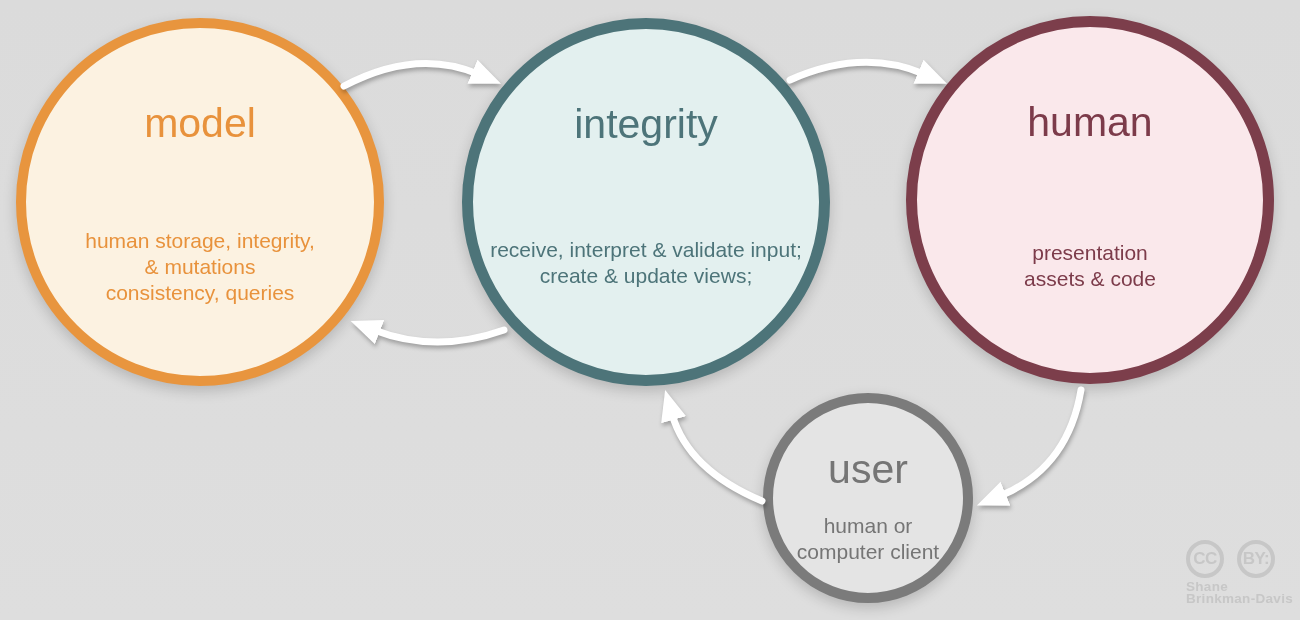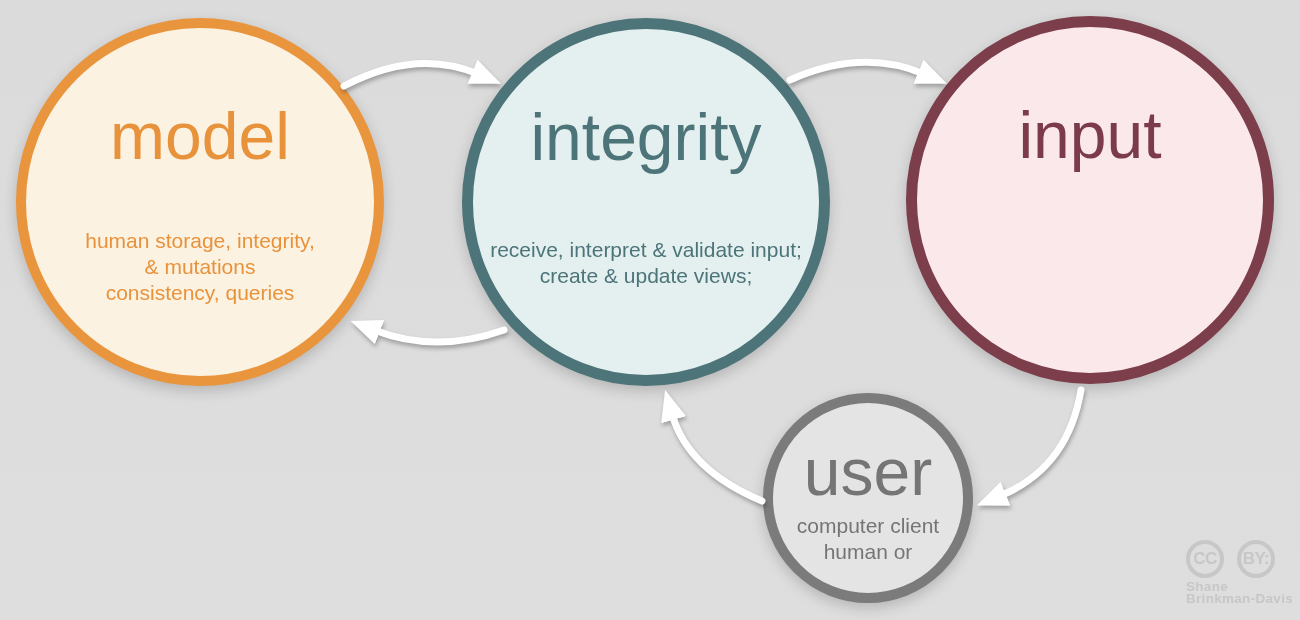--- a/index.html
+++ b/index.html
@@ -19,21 +19,21 @@
     background:linear-gradient(180deg,#DBDBDB 0%,#DDDDDD 70%,#DEDEDE 100%);
     overflow:hidden;
   }
   .arrows{position:absolute;left:0;top:0;z-index:3;pointer-events:none;}
   .arrowset{filter:drop-shadow(1px 3px 2px rgba(0,0,0,0.28));}
   .arrowset path{stroke:var(--arrow);stroke-width:7;fill:none;stroke-linecap:round;}
 
   .circle{position:absolute;border-radius:50%;box-sizing:border-box;z-index:2;
           box-shadow:0 5px 14px rgba(0,0,0,0.18);}
   .circle .title{position:absolute;left:0;width:100%;text-align:center;
-                 font-size:66px;line-height:1;white-space:nowrap;}
+                 font-size:41px;line-height:1;white-space:nowrap;}
   .circle .desc{position:absolute;left:0;width:100%;text-align:center;
                 font-size:21px;line-height:26px;}
   .circle .desc div{white-space:nowrap;}
 
   .model{left:16px;top:18px;width:368px;height:368px;
          background:var(--model-fill);border:10px solid var(--model-border);}
   .model .title{top:75px;color:var(--model-text);}
   .model .desc{top:200px;color:var(--model-text);}
 
   .controller{left:462px;top:18px;width:368px;height:368px;
@@ -41,21 +41,21 @@
   .controller .title{top:75px;color:var(--ctrl-text);}
   .controller .desc{top:208px;color:var(--ctrl-text);}
 
   .view{left:906px;top:16px;width:368px;height:368px;
          background:var(--view-fill);border:11px solid var(--view-border);}
   .view .title{top:75px;color:var(--view-text);}
   .view .desc{top:213px;color:var(--view-text);}
 
   .user{left:763px;top:393px;width:210px;height:210px;
          background:var(--user-fill);border:10px solid var(--user-border);}
-  .user .title{top:36px;color:var(--user-text);}
+  .user .title{top:46px;color:var(--user-text);}
   .user .desc{top:110px;color:var(--user-text);}
 
   .badge{position:absolute;left:1186px;top:540px;z-index:4;color:var(--badge);}
   .badge-icons{display:flex;gap:13px;align-items:center;}
   .badge-circle{width:38px;height:38px;box-sizing:border-box;border-radius:50%;
                 border:4px solid var(--badge);display:flex;align-items:center;
                 justify-content:center;font-weight:bold;font-size:17px;letter-spacing:-0.5px;}
   .badge-name{margin-top:3px;font-weight:bold;font-size:13.5px;line-height:11.5px;letter-spacing:0.3px;}
 </style>
 </head>
@@ -89,28 +89,32 @@
 
   <div class="circle controller">
     <div class="title">integrity</div>
     <div class="desc">
       <div>receive, interpret &amp; validate input;</div>
       <div>create &amp; update views;</div>
     </div>
   </div>
 
   <div class="circle view">
-    <div class="title">input</div>
+    <div class="title">human</div>
+    <div class="desc">
+      <div>presentation</div>
+      <div>assets &amp; code</div>
+    </div>
   </div>
 
   <div class="circle user">
     <div class="title">user</div>
     <div class="desc">
+      <div>human or</div>
       <div>computer client</div>
-      <div>human or</div>
     </div>
   </div>
 
   <div class="badge">
     <div class="badge-icons">
       <span class="badge-circle">
         <span>CC</span>
       </span>
       <span class="badge-circle">
         <span>BY:</span>

